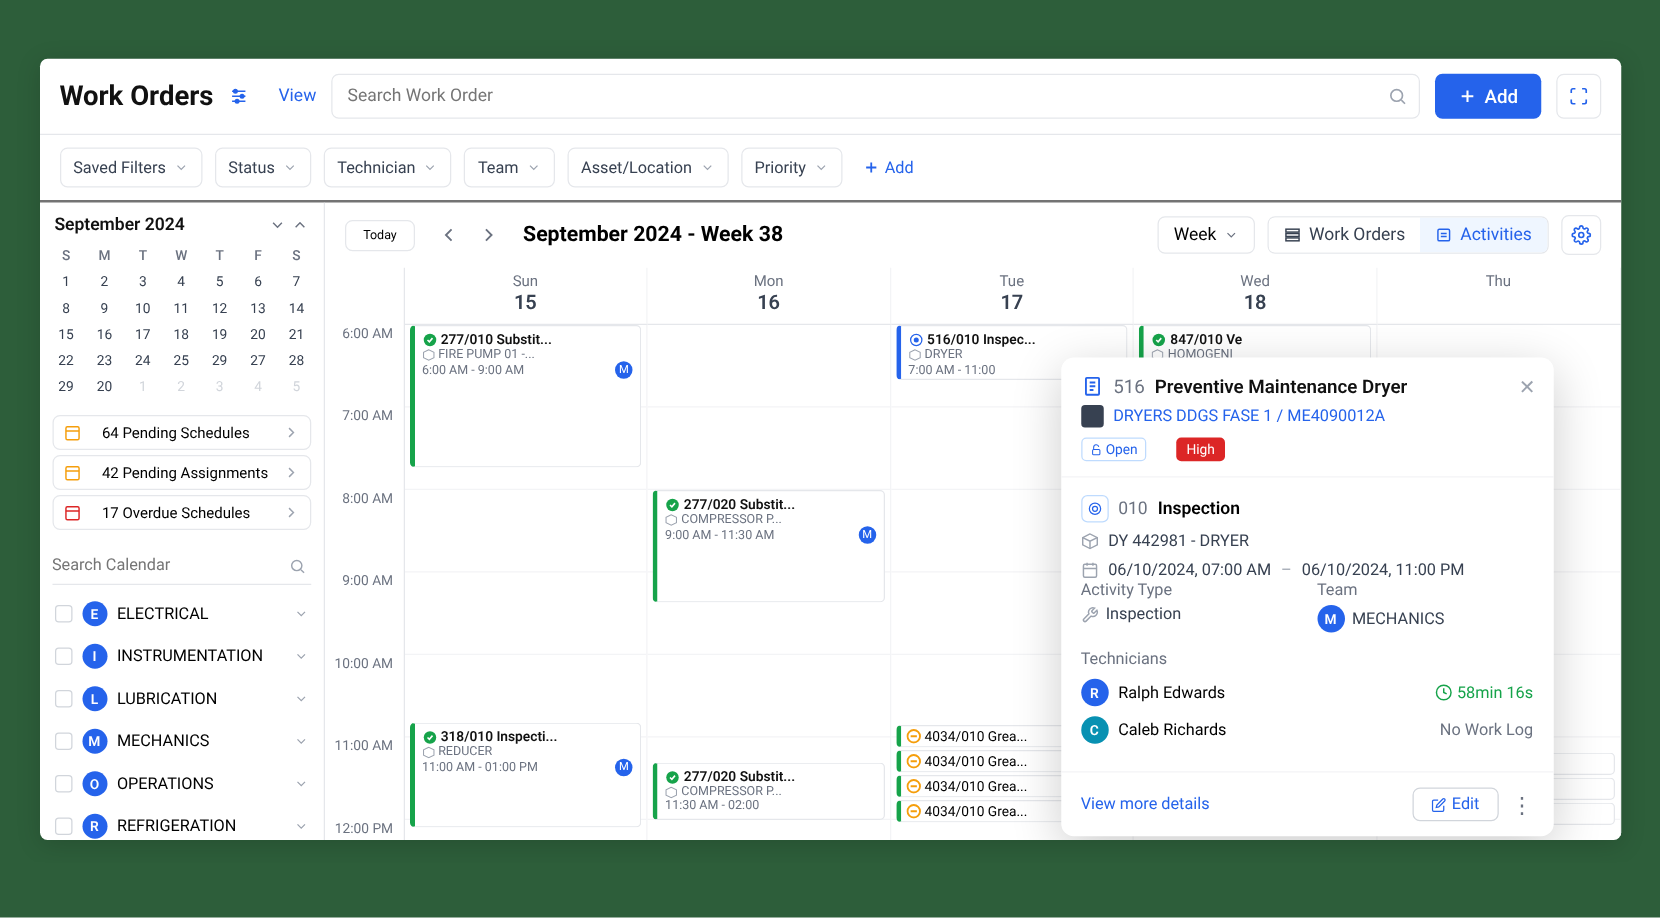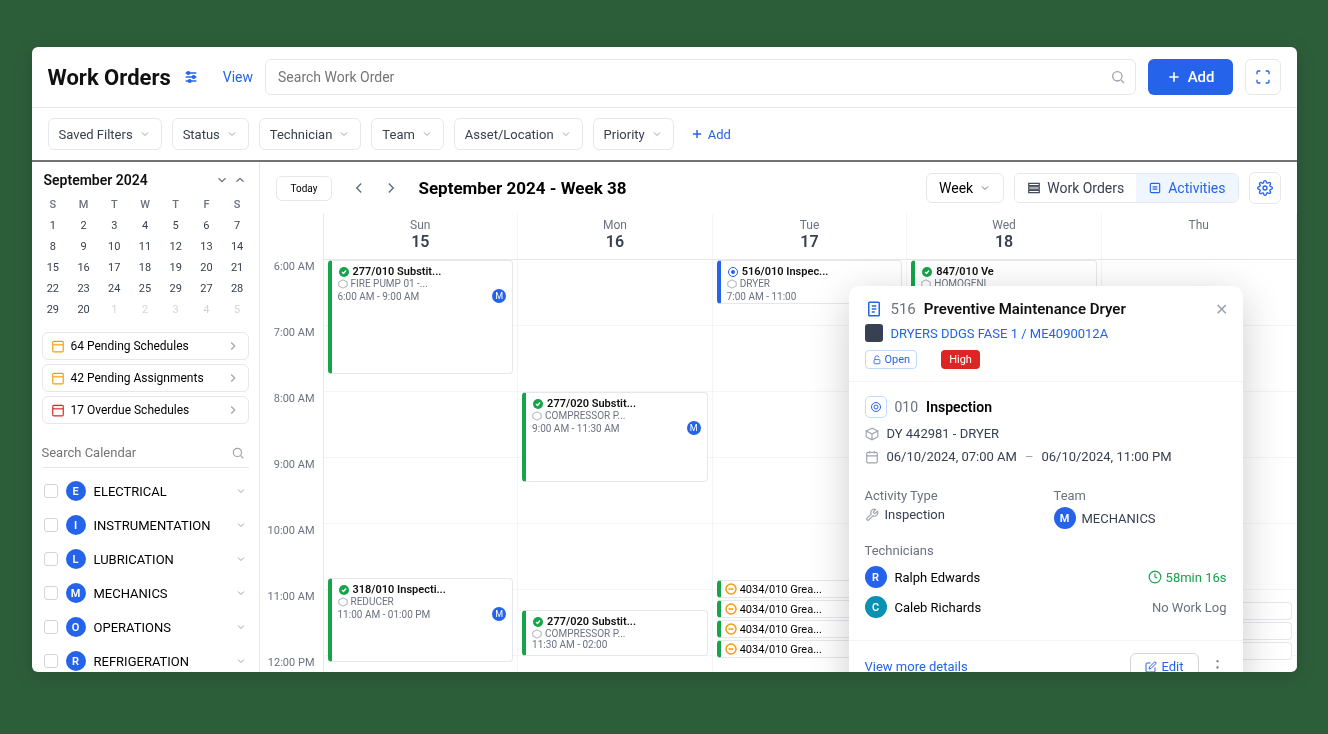--- a/index.html
+++ b/index.html
@@ -19,21 +19,21 @@
 .main { display: flex; flex: 1; overflow: hidden; }
 .sidebar { width: 228px; border-right: 1px solid #e5e7eb; display: flex; flex-direction: column; overflow: hidden; }
 .cal-header { display: flex; align-items: center; justify-content: space-between; padding: 10px 12px 6px; }
 .cal-title { font-size: 14px; font-weight: 600; color: #111; }
 .cal-nav { display: flex; gap: 4px; color: #6b7280; }
 .mini-cal { display: grid; grid-template-columns: repeat(7, 1fr); padding: 0 6px 8px; font-size: 11px; text-align: center; }
 .mini-cal .dow { color: #6b7280; padding: 4px 0; font-weight: 500; }
 .mini-cal .day { color: #374151; padding: 4px 0; cursor: pointer; }
 .mini-cal .day.muted { color: #d1d5db; }
 .pending-item { display: flex; align-items: center; justify-content: space-between; margin: 4px 10px; padding: 6px 8px; border: 1px solid #e5e7eb; border-radius: 6px; font-size: 12px; cursor: pointer; }
-.pending-item .left { display: flex; gap: 6px; }
+.pending-item .left { display: flex; gap: 17px; }
 .pending-item svg { width: 14px; height: 14px; }
 .search-cal { margin: 10px 10px 6px; position: relative; }
 .search-cal input { width: 100%; height: 30px; border: none; border-bottom: 1px solid #e5e7eb; padding: 0 26px 0 0; font-size: 13px; color: #6b7280; }
 .search-cal .icon { position: absolute; right: 4px; top: 50%; transform: translateY(-50%); color: #9ca3af; }
 .team-item { display: flex; align-items: center; justify-content: space-between; padding: 7px 12px; font-size: 13px; cursor: pointer; }
 .team-item .left { display: flex; align-items: center; gap: 8px; }
 .team-check { width: 14px; height: 14px; border: 1px solid #d1d5db; border-radius: 3px; }
 .team-avatar { width: 20px; height: 20px; border-radius: 50%; display: flex; align-items: center; justify-content: center; color: #fff; font-size: 11px; font-weight: 600; }
 .calendar-area { flex: 1; display: flex; flex-direction: column; position: relative; }
 .cal-toolbar { display: flex; align-items: center; justify-content: space-between; padding: 10px 16px; }
@@ -77,23 +77,23 @@
 .pop-asset { display: flex; align-items: center; gap: 8px; color: #2563eb; font-size: 13px; margin-top: 6px; }
 .pop-asset .asset-img { width: 18px; height: 18px; border-radius: 3px; background: #374151; }
 .pop-badges { display: flex; gap: 24px; margin-top: 8px; }
 .pop-badges .open { border: 1px solid #bfdbfe; color: #2563eb; font-size: 11px; padding: 2px 6px; border-radius: 4px; display: flex; align-items: center; gap: 3px; }
 .pop-badges .high { background: #dc2626; color: #fff; font-size: 11px; padding: 3px 8px; border-radius: 4px; }
 .pop-body { padding: 14px 16px; border-bottom: 1px solid #f3f4f6; }
 .pop-act-title { display: flex; align-items: center; gap: 8px; font-size: 14px; }
 .pop-act-title .icon { width: 22px; height: 22px; border: 1px solid #bfdbfe; border-radius: 5px; display: flex; align-items: center; justify-content: center; color: #2563eb; font-size: 12px; }
 .pop-act-title .num { color: #6b7280; }
 .pop-act-title .name { font-weight: 600; }
-.pop-row { display: flex; align-items: center; gap: 8px; font-size: 13px; color: #374151; margin-top: 8px; }
+.pop-row { display: flex; align-items: flex-start; gap: 8px; font-size: 13px; color: #374151; margin-top: 8px; }
 .pop-row .icon { color: #9ca3af; width: 14px; }
-.pop-grid { display: grid; grid-template-columns: 1fr 1fr; gap: 10px 16px; margin-top: 24px; }
+.pop-grid { display: grid; grid-template-columns: 1fr 1fr; gap: 10px 16px; margin-top: 1px; }
 .pop-grid .label { font-size: 13px; color: #6b7280; margin-bottom: 4px; }
 .pop-grid .value { font-size: 13px; color: #374151; display: flex; align-items: center; gap: 6px; }
 .pop-tech { margin-top: 14px; }
 .pop-tech .label { font-size: 13px; color: #6b7280; margin-bottom: 8px; }
 .tech-row { display: flex; align-items: center; justify-content: space-between; margin-bottom: 8px; }
 .tech-row .left { display: flex; align-items: center; gap: 8px; font-size: 13px; }
 .tech-avatar { width: 22px; height: 22px; border-radius: 50%; display: flex; align-items: center; justify-content: center; color: #fff; font-size: 11px; font-weight: 600; }
 .tech-time { font-size: 13px; color: #16a34a; display: flex; align-items: center; gap: 4px; }
 .tech-nolog { font-size: 13px; color: #6b7280; }
 .pop-footer { display: flex; align-items: center; justify-content: space-between; padding: 12px 16px; }

